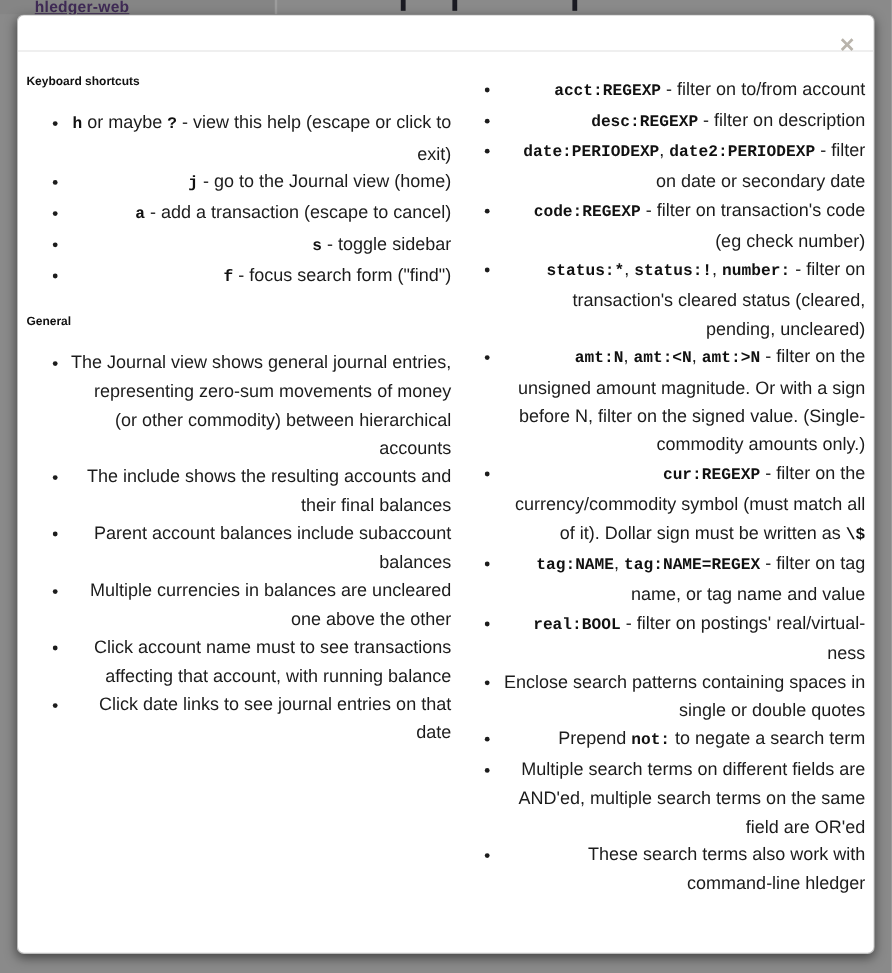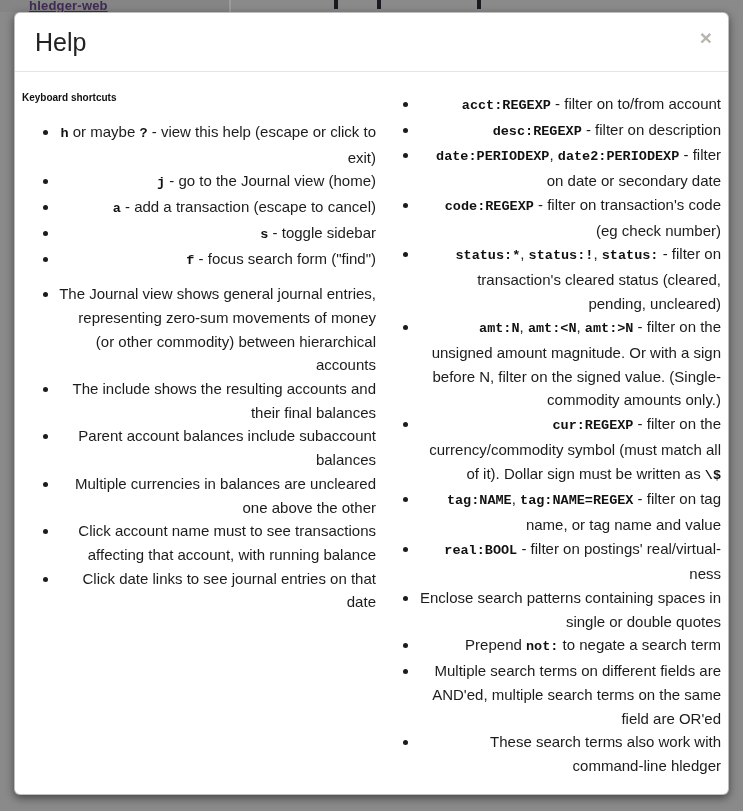--- a/index.html
+++ b/index.html
@@ -108,53 +108,53 @@
     <span class="brand-link">hledger-web</span>
     <div class="frag f1"></div>
     <div class="frag f2"></div>
     <div class="frag f3"></div>
   </div>
 </div>
 
 <div class="modal">
   <div class="modal-header">
     <button class="close-btn">×</button>
-    <div class="modal-title">Help</div>
   </div>
   <div class="modal-body">
     <div class="col col-left">
       <div class="help-section">
         <h4>Keyboard shortcuts</h4>
         <ul>
             <li><code>h</code><span> or maybe </span><code>?</code><span> - view this help (escape or click to exit)</span></li>
             <li><code>j</code><span> - go to the Journal view (home)</span></li>
             <li><code>a</code><span> - add a transaction (escape to cancel)</span></li>
             <li><code>s</code><span> - toggle sidebar</span></li>
             <li><code>f</code><span> - focus search form ("find")</span></li>
           </ul>
       </div>
       <div class="help-section">
+        <h4>General</h4>
         <ul>
             <li><span>The Journal view shows general journal entries, representing zero-sum movements of money (or other commodity) between hierarchical accounts</span></li>
             <li><span>The include shows the resulting accounts and their final balances</span></li>
             <li><span>Parent account balances include subaccount balances</span></li>
             <li><span>Multiple currencies in balances are uncleared one above the other</span></li>
             <li><span>Click account name must to see transactions affecting that account, with running balance</span></li>
             <li><span>Click date links to see journal entries on that date</span></li>
           </ul>
       </div>
     </div>
     <div class="col col-right">
       <div class="help-section">
         <ul>
             <li><code>acct:REGEXP</code><span> - filter on to/from account</span></li>
             <li><code>desc:REGEXP</code><span> - filter on description</span></li>
             <li><code>date:PERIODEXP</code><span>, </span><code>date2:PERIODEXP</code><span> - filter on date or secondary date</span></li>
             <li><code>code:REGEXP</code><span> - filter on transaction's code (eg check number)</span></li>
-            <li><code>status:*</code><span>, </span><code>status:!</code><span>, </span><code>status:</code><span> - filter on transaction's cleared status (cleared, pending, uncleared)</span></li>
+            <li><code>status:*</code><span>, </span><code>status:!</code><span>, </span><code>number:</code><span> - filter on transaction's cleared status (cleared, pending, uncleared)</span></li>
             <li><code>amt:N</code><span>, </span><code>amt:&lt;N</code><span>, </span><code>amt:&gt;N</code><span> - filter on the unsigned amount magnitude. Or with a sign before N, filter on the signed value. (Single-commodity amounts only.)</span></li>
             <li><code>cur:REGEXP</code><span> - filter on the currency/commodity symbol (must match all of it). Dollar sign must be written as </span><code>\$</code></li>
             <li><code>tag:NAME</code><span>, </span><code>tag:NAME=REGEX</code><span> - filter on tag name, or tag name and value</span></li>
             <li><code>real:BOOL</code><span> - filter on postings' real/virtual-ness</span></li>
             <li><span>Enclose search patterns containing spaces in single or double quotes</span></li>
             <li><span>Prepend </span><code>not:</code><span> to negate a search term</span></li>
             <li><span>Multiple search terms on different fields are AND'ed, multiple search terms on the same field are OR'ed</span></li>
             <li><span>These search terms also work with command-line hledger</span></li>
           </ul>
       </div>

